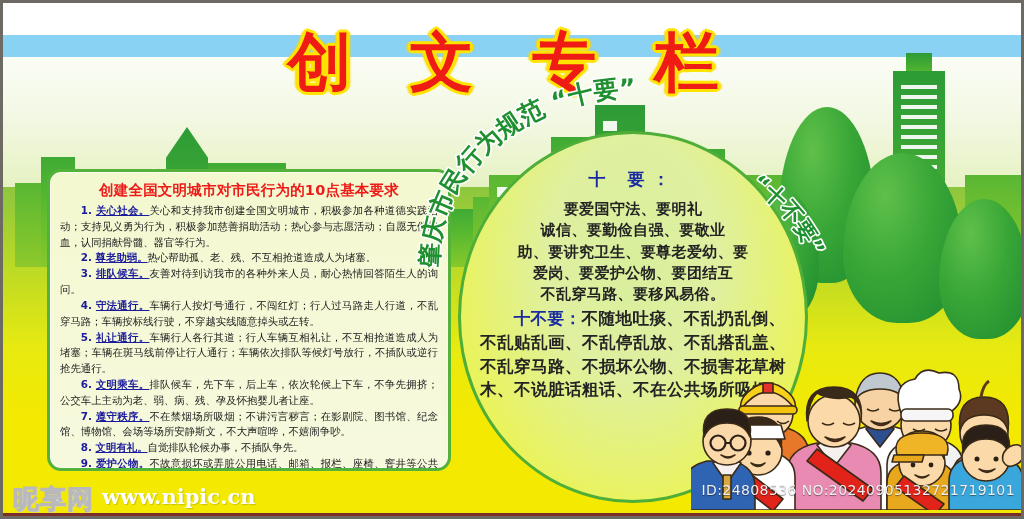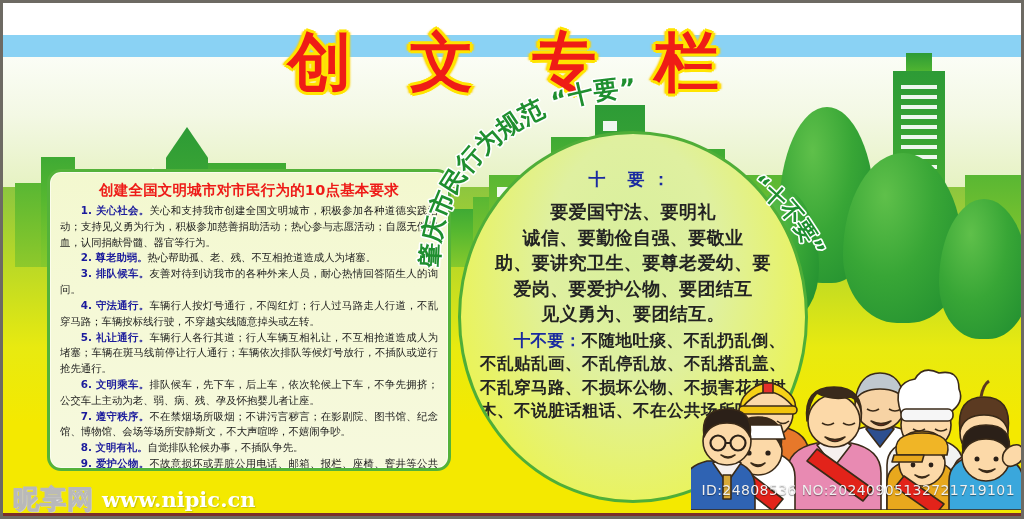--- a/index.html
+++ b/index.html
@@ -59,56 +59,56 @@
     padding:6px 10px 4px 10px;box-sizing:border-box;
   }
   .lp-title{
     text-align:center;color:#ee1b18;font-weight:bold;
     font-size:14.5px;letter-spacing:.2px;margin:3px 0 3px 0;
     white-space:nowrap;
   }
   .lp-body{font-size:10.4px;line-height:1.52;color:#1b1b1b;text-align:justify;}
   .lp-item{text-indent:2em;margin:0;}
   .lp-num{font-weight:bold;color:#1a1a9c;}
-  .lp-key{font-weight:bold;color:#1a1a9c;}
+  .lp-key{font-weight:bold;color:#1a1a9c;text-decoration:underline;}
 
   
   .circle-wrap{position:absolute;left:455px;top:128px;width:350px;height:372px;z-index:5;}
   .circle{
     position:absolute;left:0;top:0;width:350px;height:372px;border-radius:50%;
     background:radial-gradient(ellipse at 50% 34%,#d8ef9c 0%,#dff0a0 35%,#e9f35f 72%,#eff43c 100%);
     border:3px solid #4fae38;
     box-sizing:border-box;
     overflow:hidden;
   }
   .circle-inner{
     position:absolute;left:0;top:0;width:100%;height:100%;
     padding:34px 16px 16px 16px;box-sizing:border-box;
     text-align:center;
   }
   .ten-head{font-size:17px;font-weight:bold;color:#1a2aa0;letter-spacing:8px;margin-bottom:8px;}
-  .ten-body{font-size:18px;font-weight:bold;line-height:1.42;color:#232323;letter-spacing:.4px;}
+  .ten-body{font-size:15px;font-weight:bold;line-height:1.42;color:#232323;letter-spacing:.4px;}
   .ten-not{font-size:16.6px;font-weight:bold;line-height:1.42;color:#232323;letter-spacing:.4px;
     text-indent:2em;margin-top:2px;}
   .ten-not b{color:#1a2aa0;}
 
   
   .arc-svg{position:absolute;left:430px;top:112px;width:420px;height:200px;z-index:6;overflow:visible;}
   .arc-txt{font-family:"DejaVu Sans","Liberation Sans",sans-serif;
     font-size:25px;font-weight:bold;fill:#1f8f2f;
     stroke:#ffffff;stroke-width:3.2px;paint-order:stroke fill;stroke-linejoin:round;}
   .arc-txt2{font-family:"DejaVu Sans","Liberation Sans",sans-serif;
     font-size:22px;font-weight:bold;fill:#1f8f2f;
     stroke:#ffffff;stroke-width:3.2px;paint-order:stroke fill;stroke-linejoin:round;}
 
   
   .people{position:absolute;right:0;bottom:6px;width:330px;height:205px;z-index:7;}
 
   
-  .wm{position:absolute;left:10px;bottom:4px;z-index:9;display:flex;align-items:center;gap:8px;}
+  .wm{position:absolute;left:10px;bottom:4px;z-index:9;display:flex;align-items:flex-start;gap:8px;}
   .wm-logo{
     font-size:26px;font-weight:bold;color:#ffffff;letter-spacing:1px;
     -webkit-text-stroke:1px #b9b9b9;
     text-shadow:1px 1px 0 #cfcfcf;
     line-height:1;
   }
   .wm-url{font-family:"DejaVu Serif","Liberation Serif",serif;
     font-weight:bold;font-size:21px;color:#ffffff;
     text-shadow:1px 1px 1px #c9c400;line-height:1;}
 
@@ -235,21 +235,21 @@
 
   <div class="circle-wrap">
     <div class="circle">
       <div class="circle-inner">
         <div class="ten-head">十  要：</div>
         <div class="ten-body" id="ten-yao-body">
             <div>要爱国守法、要明礼</div>
             <div>诚信、要勤俭自强、要敬业</div>
             <div>助、要讲究卫生、要尊老爱幼、要</div>
             <div>爱岗、要爱护公物、要团结互</div>
-            <div>见义勇为、要团结互。</div>
+            <div>不乱穿马路、要移风易俗。</div>
           </div>
         <div class="ten-not" id="ten-buyao-body"><b>十不要：</b><span>不随地吐痰、不乱扔乱倒、不乱贴乱画、不乱停乱放、不乱搭乱盖、不乱穿马路、不损坏公物、不损害花草树木、不说脏话粗话、不在公共场所吸烟。</span></div>
       </div>
     </div>
   </div>
 
   <svg class="arc-svg" viewBox="0 0 420 200">
     <defs>
       <path id="arcPath" d="M 8,176 A 190,160 0 0 1 398,120" fill="none"></path>
       <path id="arcPath2" d="M 300,60 A 190,170 0 0 1 392,198" fill="none"></path>

